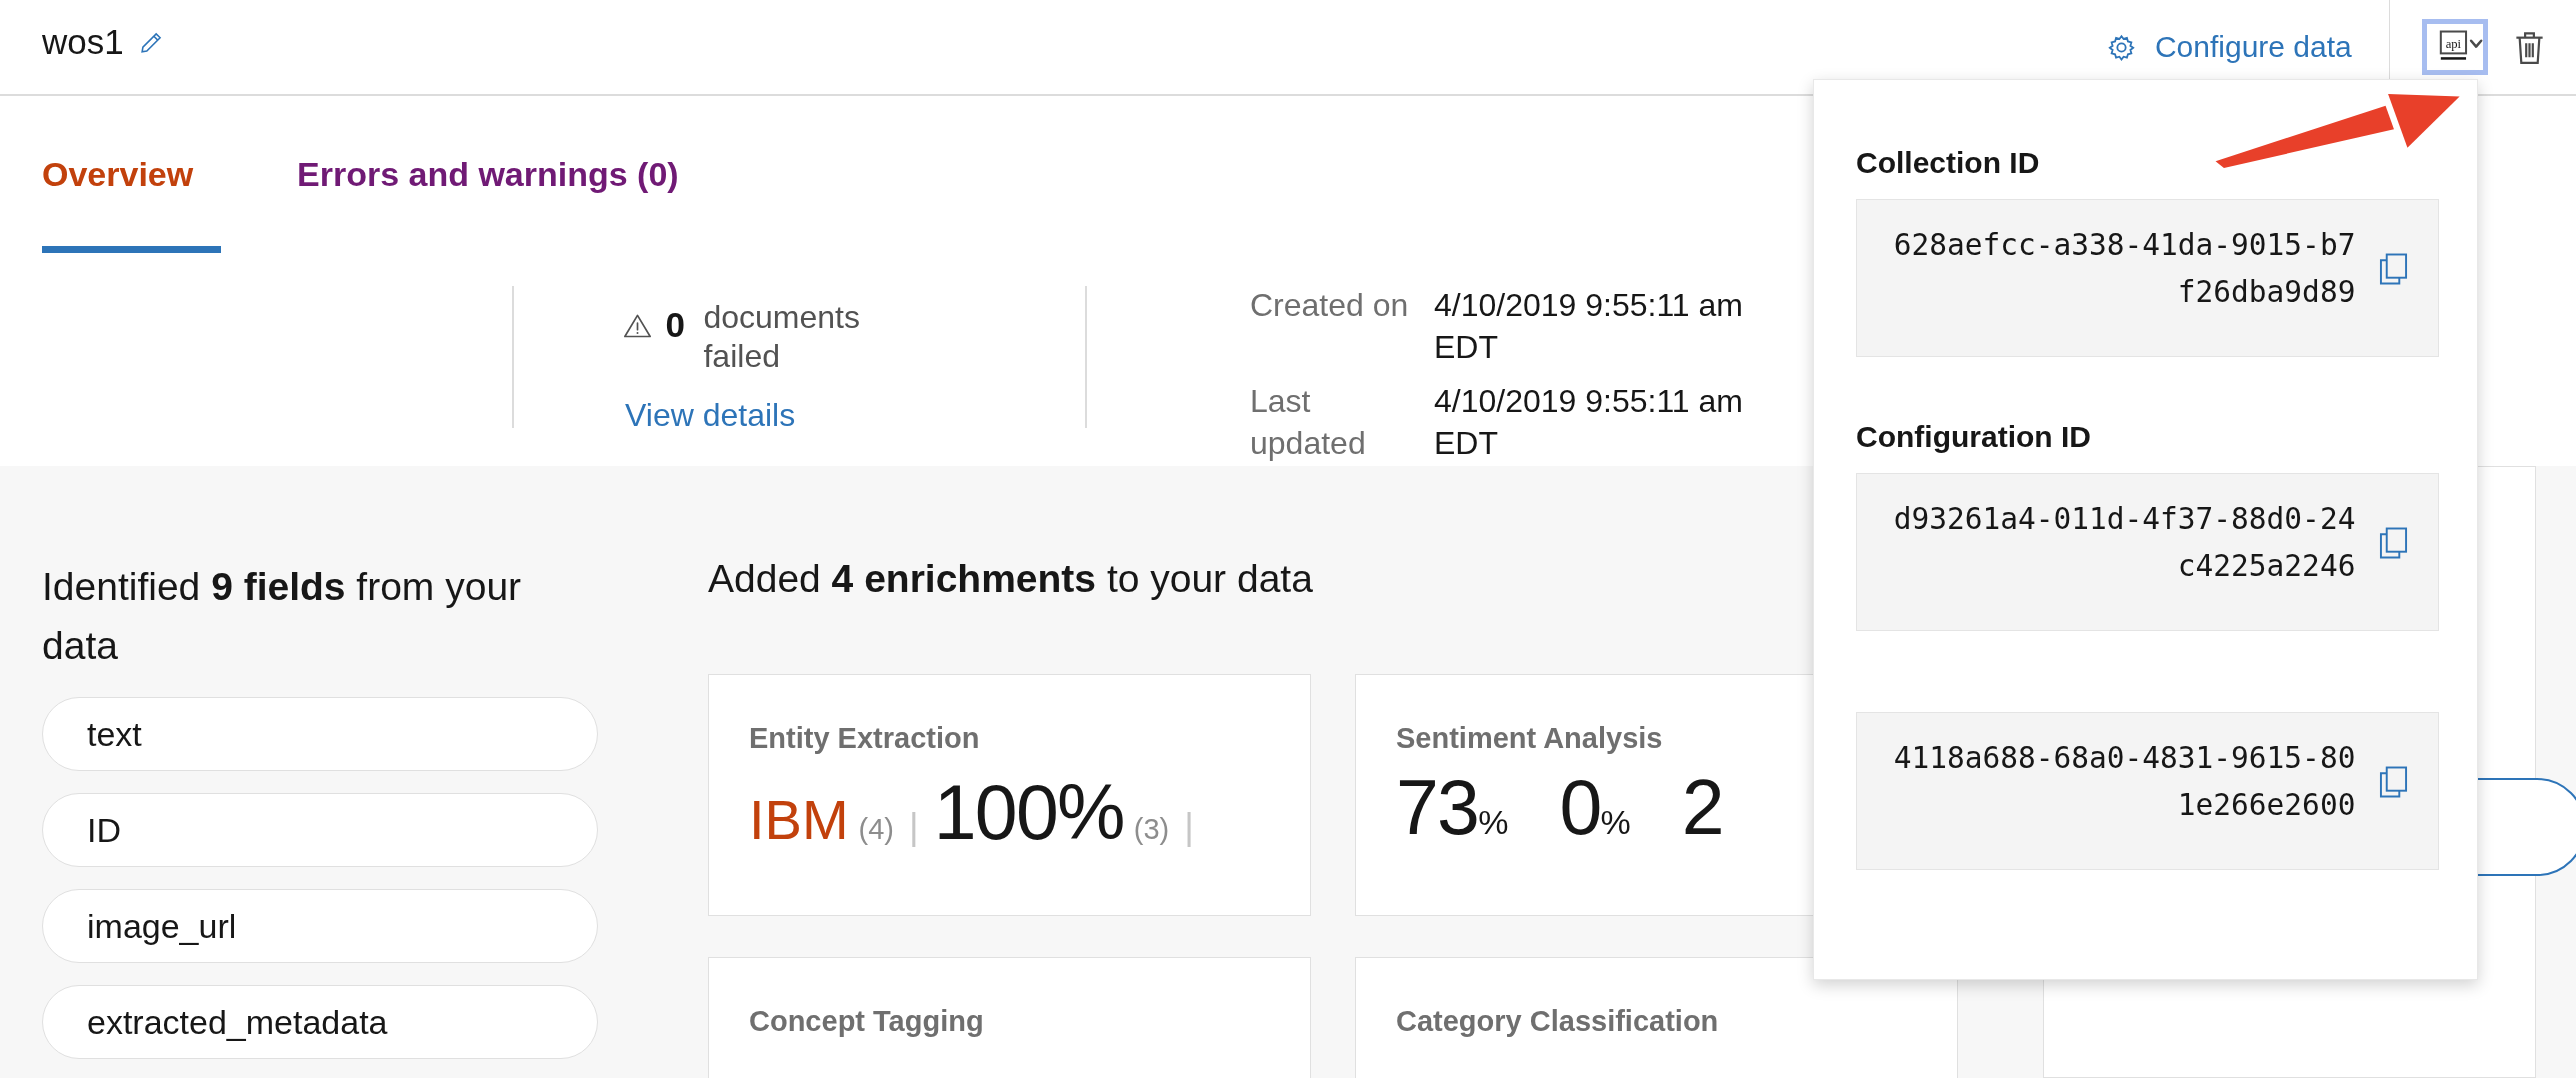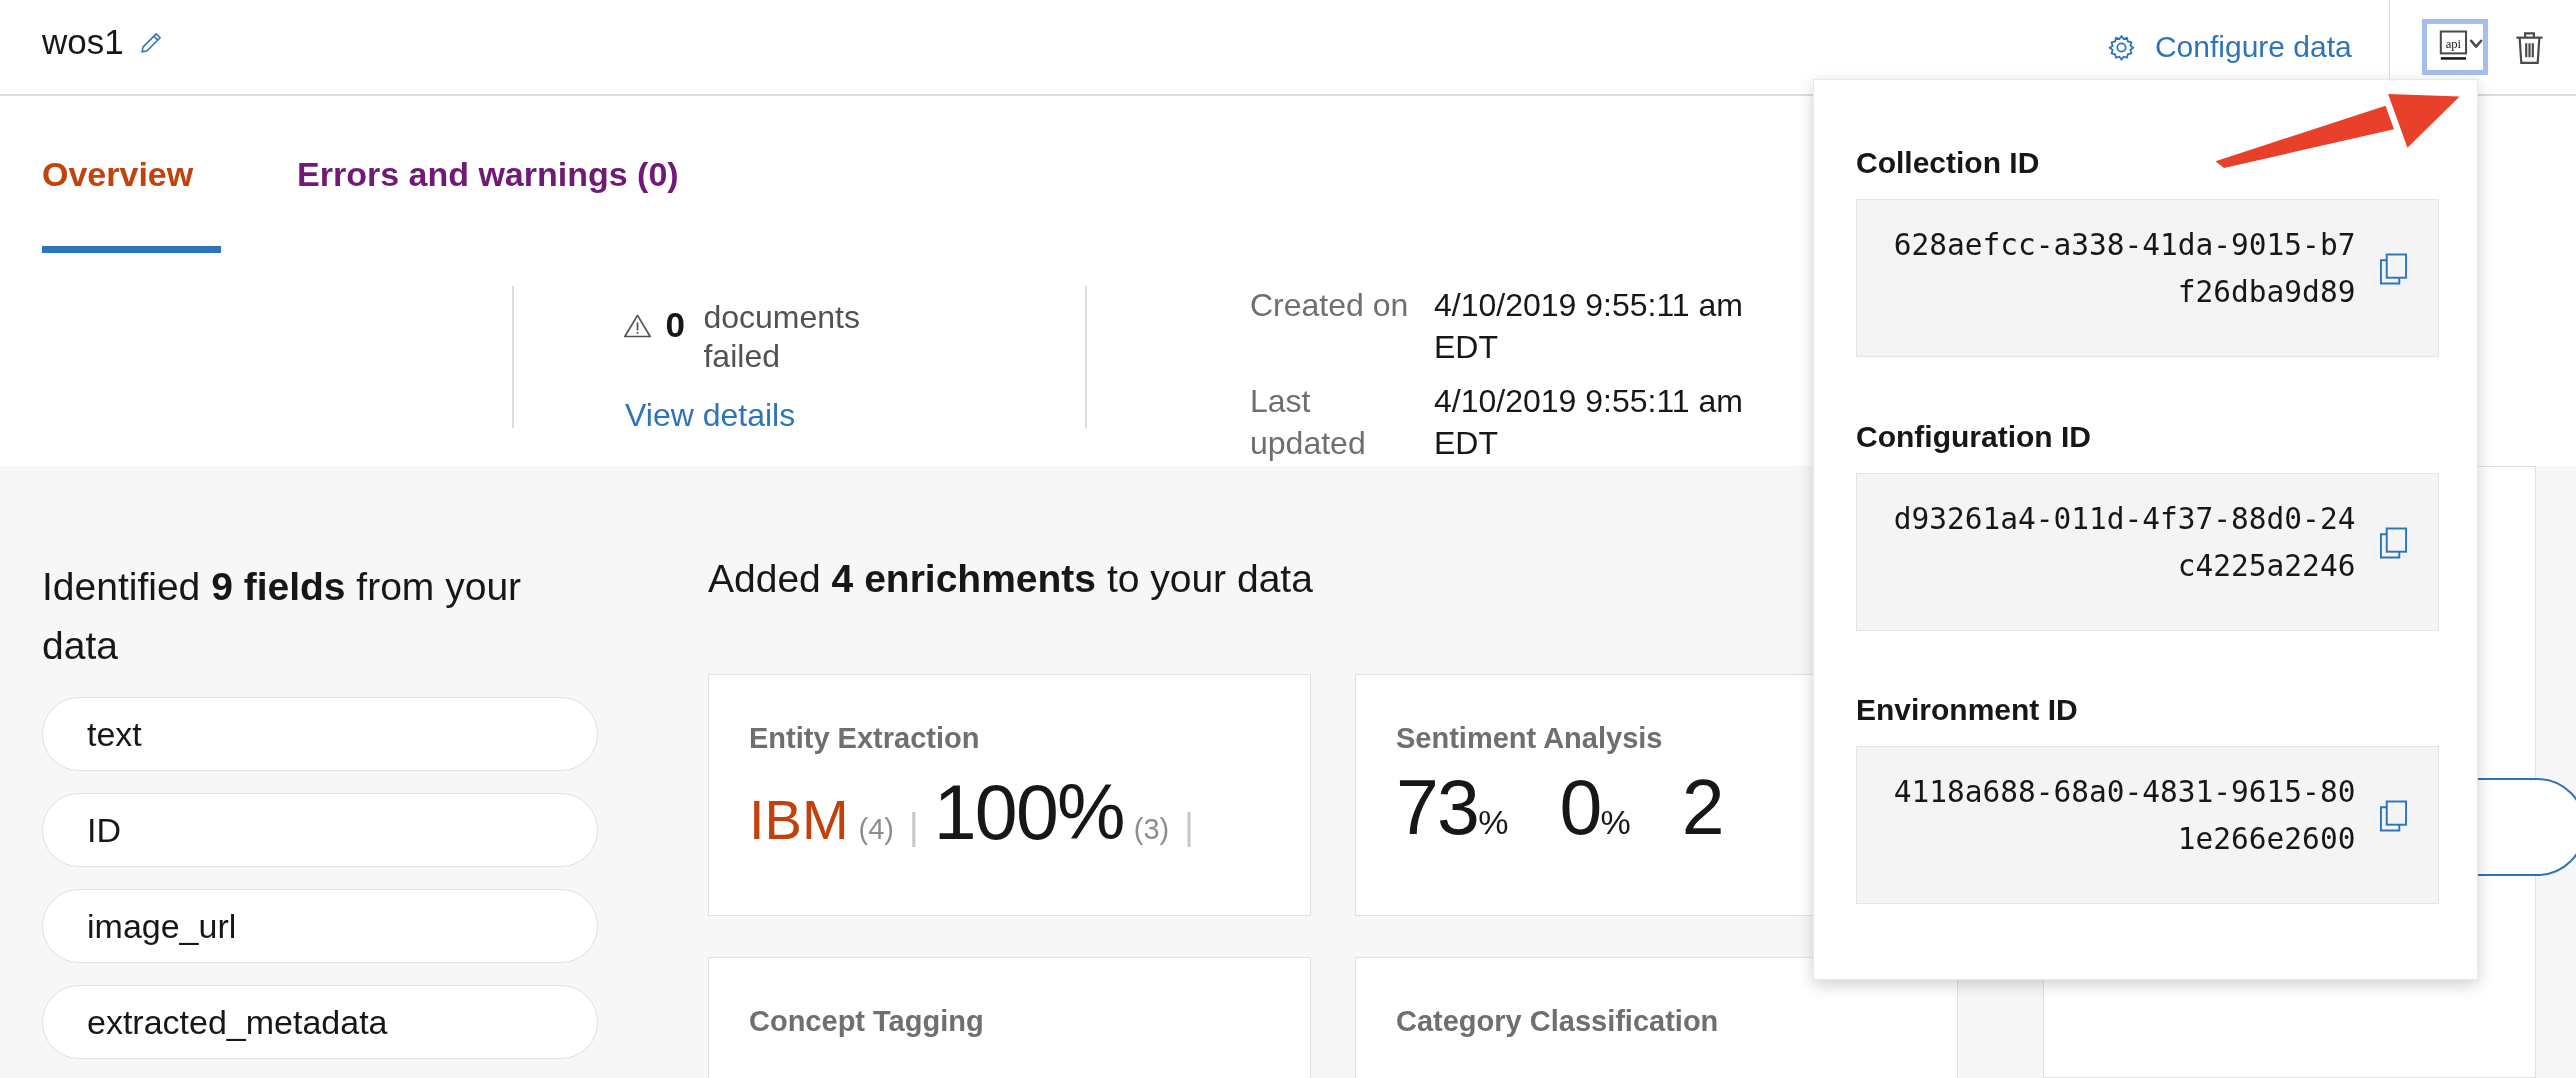--- a/index.html
+++ b/index.html
@@ -366,21 +366,20 @@
         <span>
           <svg class="copy-icon" viewBox="0 0 30 34" fill="none" stroke="#2d74b8" stroke-width="2">
             <rect x="8" y="2" width="20" height="24"></rect>
             <path d="M8 8 H2 V32 H21 V26"></path>
           </svg>
         </span>
       </div>
     </div>
 
     <div class="popup-section" style="top:613px;">
-      <div class="popup-label">Environment ID</div>
       <div class="id-box">
         <span class="id-text">4118a688-68a0-4831-9615-801e266e2600</span>
         <span>
           <svg class="copy-icon" viewBox="0 0 30 34" fill="none" stroke="#2d74b8" stroke-width="2">
             <rect x="8" y="2" width="20" height="24"></rect>
             <path d="M8 8 H2 V32 H21 V26"></path>
           </svg>
         </span>
       </div>
     </div>

